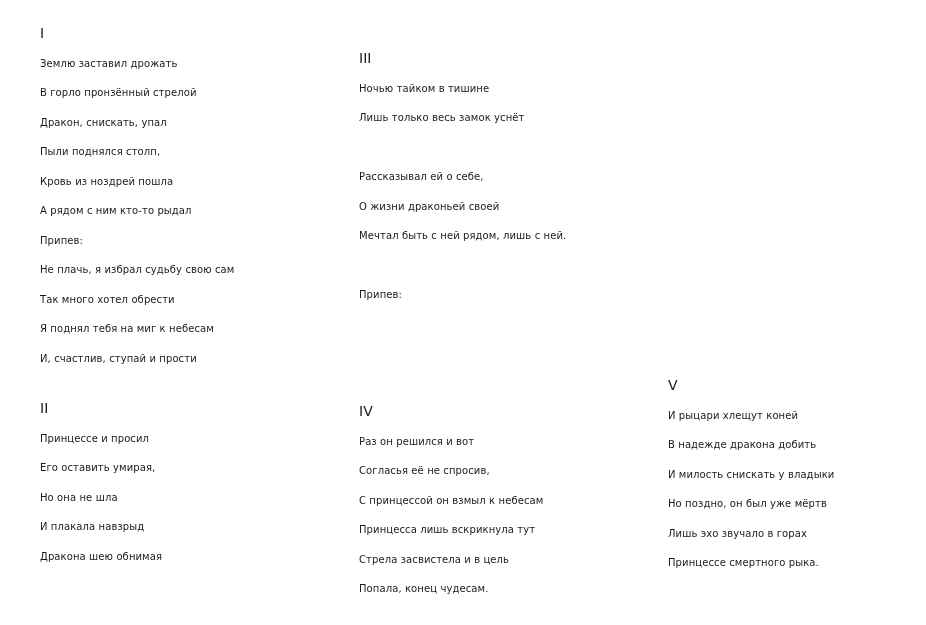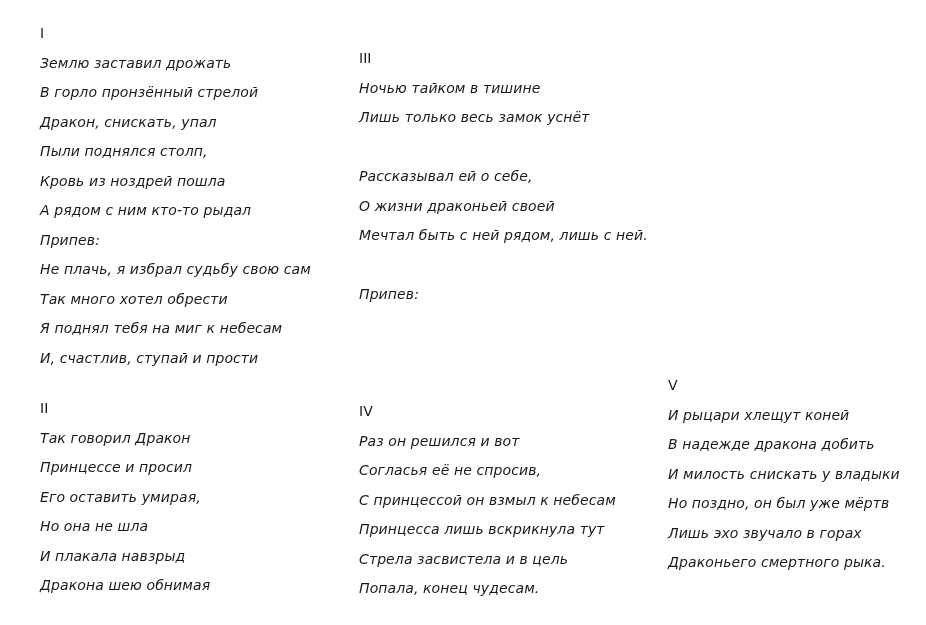--- a/index.html
+++ b/index.html
@@ -17,24 +17,23 @@
     }
     .stanza {
       position: absolute;
       margin: 0;
       padding: 0;
     }
     .line {
       display: block;
       height: 29.5px;
       line-height: 29.5px;
-      font-size: 14px;
+      font-size: 10px;
       white-space: nowrap;
       letter-spacing: 0.1px;
-      font-style: italic;
     }
     .heading {
       display: block;
       height: 29.5px;
       line-height: 29.5px;
       font-size: 14px;
       white-space: nowrap;
     }
     .blank {
       display: block;
@@ -59,21 +58,20 @@
   <span class="line">А рядом с ним кто-то рыдал</span>
   <span class="line">Припев:</span>
   <span class="line">Не плачь, я избрал судьбу свою сам</span>
   <span class="line">Так много хотел обрести</span>
   <span class="line">Я поднял тебя на миг к небесам</span>
   <span class="line">И, счастлив, ступай и прости</span>
 </div>
 
 <div class="stanza" id="col1-s2">
   <span class="heading">II</span>
-  <span class="line">Так говорил Дракон</span>
   <span class="line">Принцессе и просил</span>
   <span class="line">Его оставить умирая,</span>
   <span class="line">Но она не шла</span>
   <span class="line">И плакала навзрыд</span>
   <span class="line">Дракона шею обнимая</span>
 </div>
 
 <div class="stanza" id="col2-s3">
   <span class="heading">III</span>
   <span class="line">Ночью тайком в тишине</span>
@@ -96,14 +94,14 @@
   <span class="line">Попала, конец чудесам.</span>
 </div>
 
 <div class="stanza" id="col3-s5">
   <span class="heading">V</span>
   <span class="line">И рыцари хлещут коней</span>
   <span class="line">В надежде дракона добить</span>
   <span class="line">И милость снискать у владыки</span>
   <span class="line">Но поздно, он был уже мёртв</span>
   <span class="line">Лишь эхо звучало в горах</span>
-  <span class="line">Драконьего смертного рыка.</span>
+  <span class="line">Принцессе смертного рыка.</span>
 </div>
 
 </body></html>

